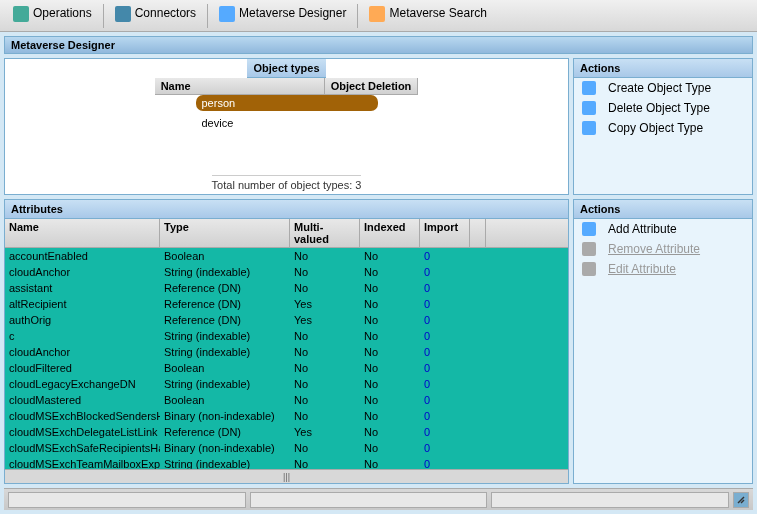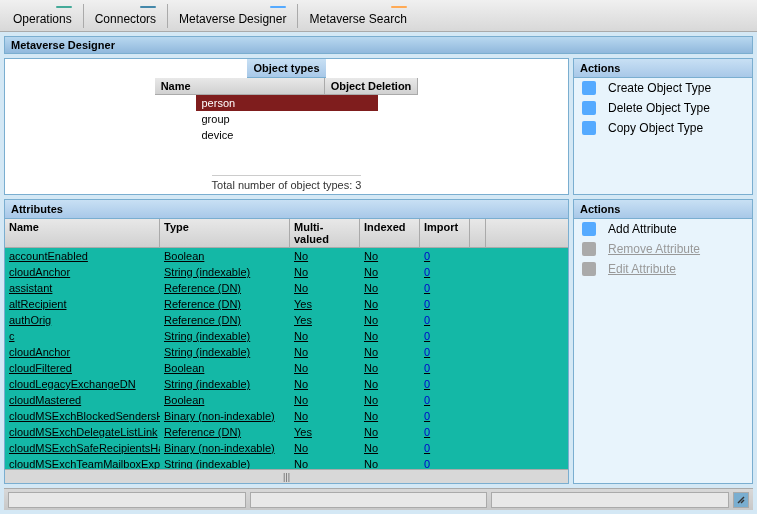--- a/index.html
+++ b/index.html
@@ -9,29 +9,28 @@
     .toolbar {
       display: flex;
       background: linear-gradient(to bottom, #f0f0f0, #d8d8d8);
       border-bottom: 1px solid #aaa;
       height: 32px;
       align-items: center;
       padding: 0 4px;
     }
     .toolbar-btn {
       display: flex;
-      align-items: flex-end;
+      align-items: flex-start;
       gap: 4px;
       padding: 3px 8px;
       border: 1px solid transparent;
       background: transparent;
       cursor: pointer;
       height: 28px;
       font-size: 12px;
-      flex-direction: column;
     }
     .toolbar-divider { width: 1px; background: #aaa; height: 24px; margin: 0 2px; }
 
     
     .icon-operations { display:inline-block; width:16px; height:16px; background:#4a9; border-radius:2px; }
     .icon-connectors { display:inline-block; width:16px; height:16px; background:#48a; border-radius:2px; }
     .icon-mv-designer { display:inline-block; width:16px; height:16px; background:#5af; border-radius:2px; }
     .icon-mv-search { display:inline-block; width:16px; height:16px; background:#fa5; border-radius:2px; }
 
     
@@ -91,21 +90,21 @@
     }
     .obj-col-name { flex: 0 0 170px; }
     .obj-col-deletion { flex: 1; }
 
     .table-body { flex: 1; overflow-y: auto; min-height: 80px; }
     .table-row {
       display: flex;
       padding: 1px 6px;
       cursor: pointer;
     }
-    .table-row.selected { background: #7f1d1d; color: #fff; }
+    .table-row.selected { background: #a16207; color: #fff; border-radius: 7px; }
     .table-cell { padding: 1px 0; font-size: 11px; }
     .obj-name-cell { flex: 0 0 170px; }
     .obj-deletion-cell { flex: 1; }
 
     .status-bar {
       padding: 3px 0;
       font-size: 11px;
       color: #333;
       border-top: 1px solid #ccc;
     }
@@ -180,21 +179,20 @@
     .attr-col-multi { flex: 0 0 70px; }
     .attr-col-indexed { flex: 0 0 60px; }
     .attr-col-import { flex: 0 0 50px; }
     .attr-col-scroll { flex: 0 0 16px; }
 
     .attr-table-body { flex: 1; overflow-y: auto; min-height: 0; }
     .attr-row {
       display: flex;
       padding: 1px 0;
       cursor: pointer;
-      text-decoration: underline;
     }
     .attr-cell { padding: 1px 4px; font-size: 11px; overflow: hidden; white-space: nowrap; }
     .attr-name { flex: 0 0 155px; }
     .attr-type { flex: 0 0 130px; }
     .attr-multi { flex: 0 0 70px; }
     .attr-indexed { flex: 0 0 60px; }
     .attr-import { flex: 0 0 50px; color: #0000cc; }
 
     .attr-hscroll {
       height: 14px;
@@ -279,21 +277,20 @@
       <div class="table-header">
         <div class="table-header-cell obj-col-name">Name</div>
         <div class="table-header-cell obj-col-deletion">Object Deletion</div>
       </div>
       <div class="table-body" id="obj-types-body">
       <div class="table-row selected">
     <div class="table-cell obj-name-cell">person</div>
     <div class="table-cell obj-deletion-cell"></div>
   </div>
           <div class="table-row">
-    <div class="table-cell obj-name-cell">group</div>
     <div class="table-cell obj-deletion-cell"></div>
   </div>
           <div class="table-row">
     <div class="table-cell obj-name-cell">device</div>
     <div class="table-cell obj-deletion-cell"></div>
   </div>
         </div>
       <div class="status-bar">Total number of object types: 3</div>
     </div>
 

